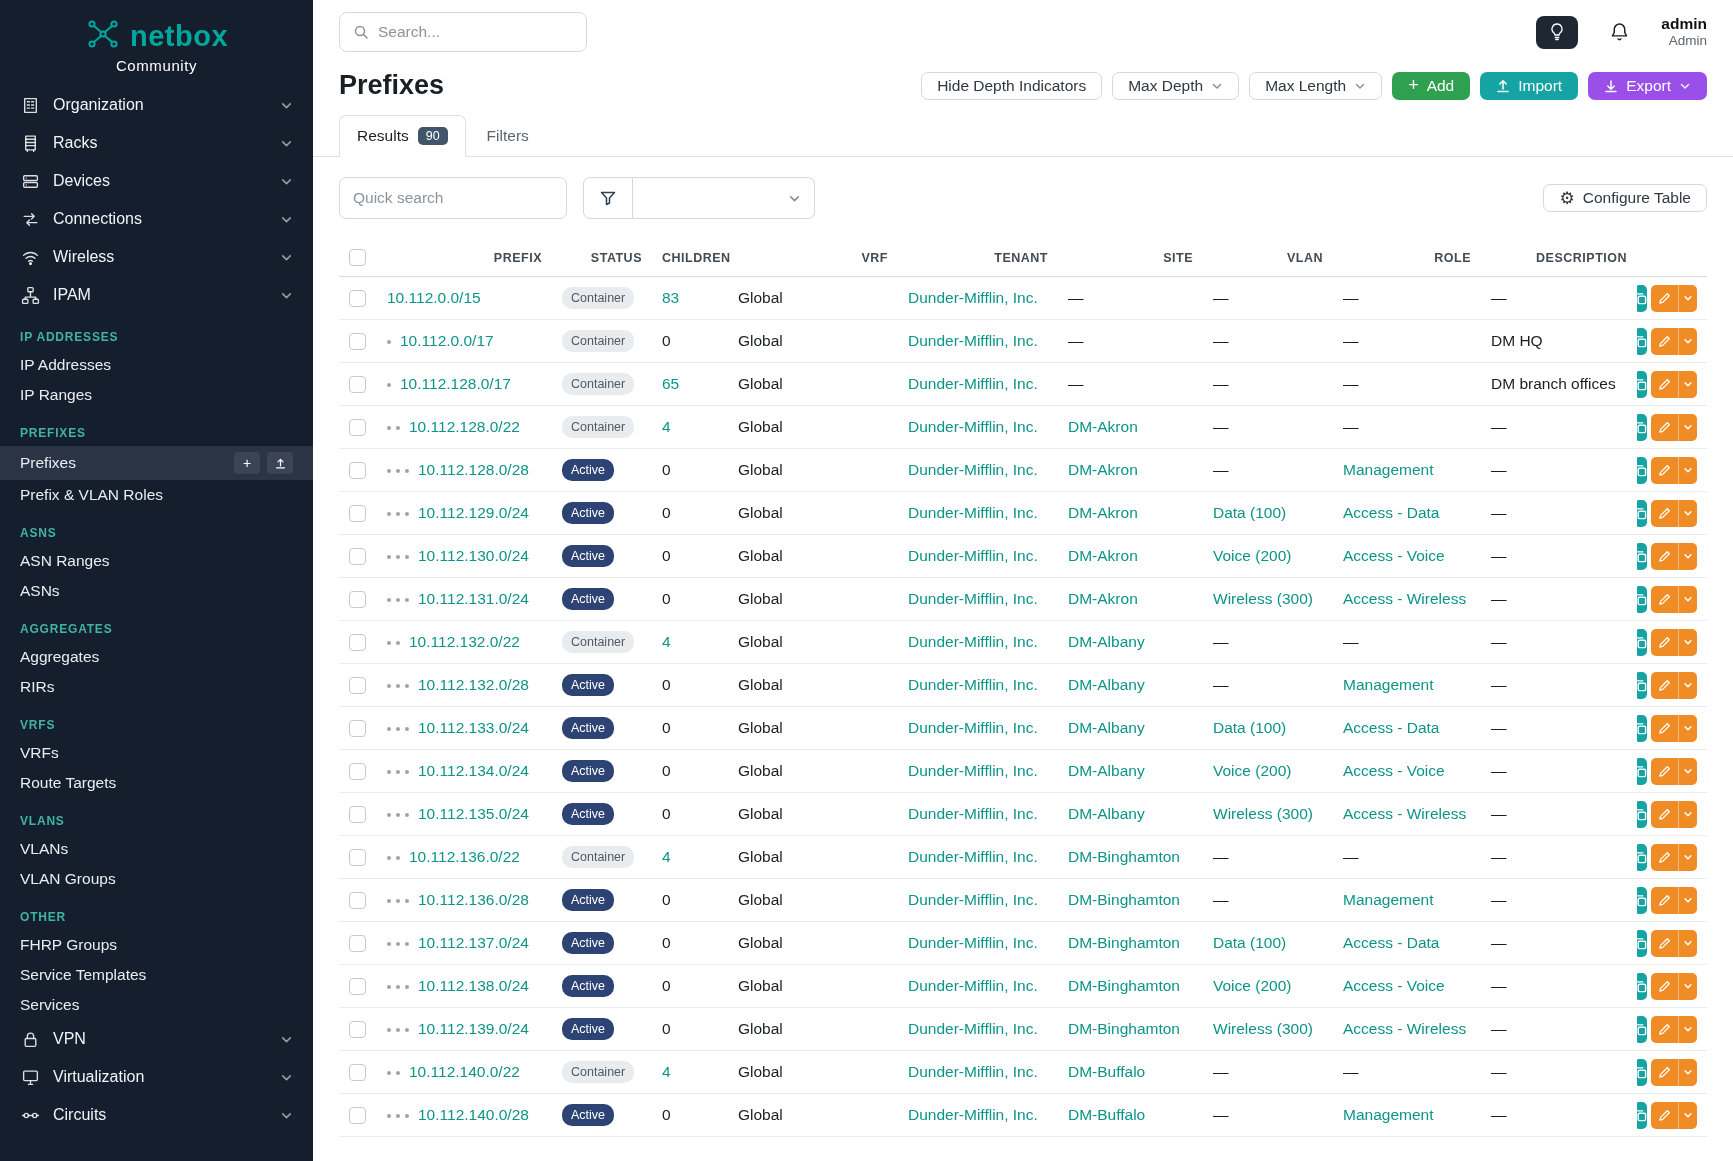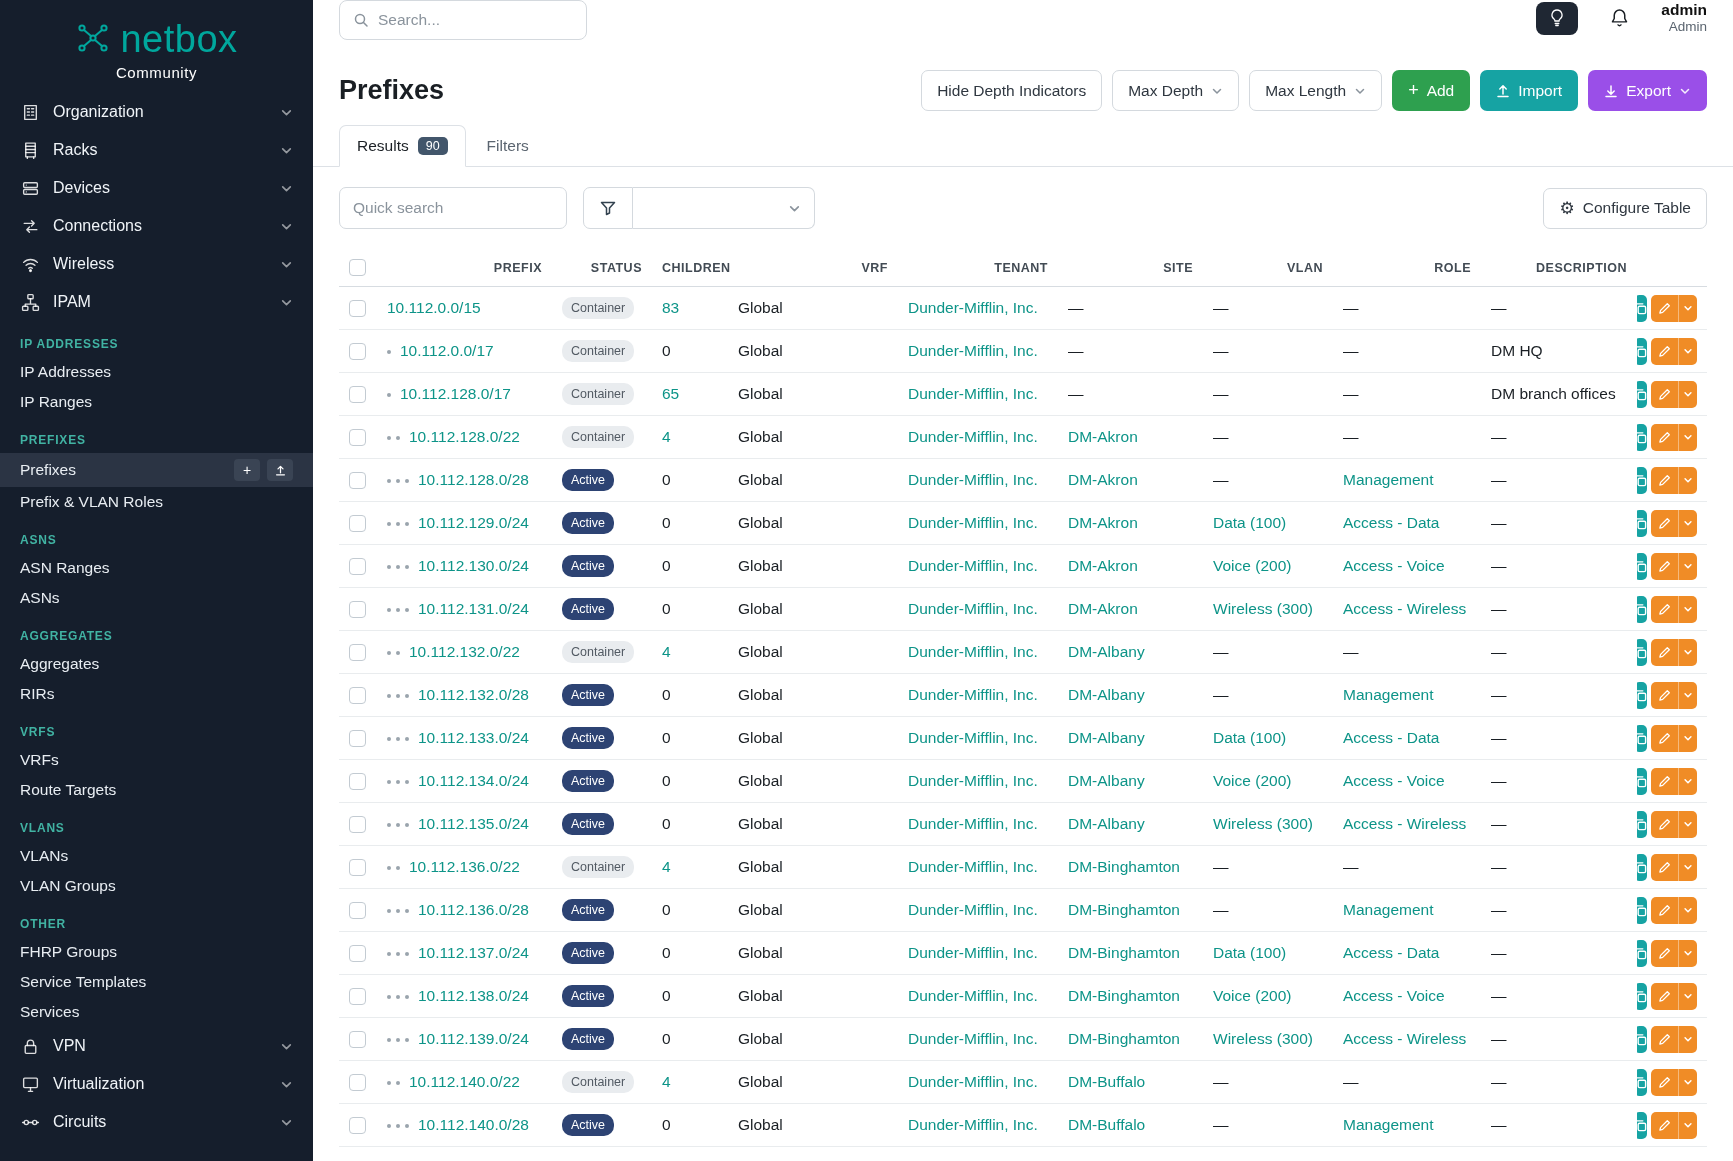--- a/index.html
+++ b/index.html
@@ -15,47 +15,47 @@
   *{box-sizing:border-box;margin:0;padding:0;}
   html,body{overflow:hidden;}
   body{
     width:1733px;height:1161px;background:#fff;display:flex;
     font-family:"Liberation Sans","DejaVu Sans",sans-serif;color:#1a1f24;
   }
   
   .sidebar{width:313px;min-width:313px;height:100%;background:var(--sidebar-bg);color:#eef2f6;overflow:hidden;}
   .logo{display:flex;flex-direction:column;align-items:center;padding:18px 0 12px;}
   .logo-row{display:flex;align-items:center;gap:9px;}
-  .logo-name{color:var(--brand-teal);font-size:38px;font-weight:normal;letter-spacing:.5px;}
+  .logo-name{color:var(--brand-teal);font-size:29px;font-weight:bold;letter-spacing:.5px;}
   .logo-sub{color:#fff;font-size:15px;margin-top:3px;letter-spacing:.6px;}
   .nav-item{display:flex;align-items:center;gap:13px;padding:9px 20px;font-size:16px;color:#f0f4f8;cursor:pointer;}
   .nav-icon{width:20px;height:20px;display:flex;align-items:center;justify-content:center;color:rgba(255,255,255,.85);}
   .nav-item .chev{margin-left:auto;color:rgba(255,255,255,.55);display:flex;}
   .section-title{color:#41b3a3;font-size:12px;font-weight:bold;letter-spacing:.8px;padding:16px 20px 6px;}
   .sub-item{display:flex;align-items:center;padding:6px 20px;font-size:15.5px;color:#e8edf2;cursor:pointer;}
   .sub-item.active{background:#2b3444;}
   .flex-sp{flex:1;}
   .mini-btn{width:26px;height:22px;background:#3a4454;border-radius:4px;display:flex;align-items:center;justify-content:center;color:#fff;font-size:14px;margin-left:7px;cursor:pointer;border:none;}
   
   .main{flex:1;display:flex;flex-direction:column;height:100%;overflow:hidden;background:#fff;}
-  .topbar{height:64px;display:flex;align-items:flex-start;padding:0 26px;}
+  .topbar{height:64px;display:flex;align-items:center;padding:0 26px;}
   .search-box{width:248px;height:40px;border:1px solid #d4d9de;border-radius:8px;display:flex;align-items:center;padding:0 13px;gap:9px;background:#fff;}
   .search-box input{border:none;outline:none;font-size:15.5px;flex:1;color:#333;background:transparent;font-family:inherit;}
   .search-box input::placeholder{color:#8a939c;}
   .topbar-right{margin-left:auto;display:flex;align-items:center;gap:31px;}
   .theme-pill{width:42px;height:33px;background:#1f2733;border-radius:8px;display:flex;align-items:center;justify-content:center;border:none;cursor:pointer;}
   .bell-btn{background:none;border:none;display:flex;cursor:pointer;}
   .user-block{text-align:right;line-height:1.25;cursor:pointer;}
   .user-name{font-weight:bold;font-size:15.5px;color:#111;}
   .user-role{font-size:13.5px;color:#5b6570;}
   
   .page-head{display:flex;align-items:center;padding:6px 26px 14px;}
   .page-title{font-size:27px;font-weight:600;color:#1a1f24;}
   .head-actions{margin-left:auto;display:flex;gap:10px;align-items:center;}
-  .btn{height:41px;border-radius:7px;font-size:15.5px;display:inline-flex;align-items:center;gap:8px;padding:0 15px;border:1px solid transparent;cursor:pointer;background:#fff;font-family:inherit;color:#1a1f24;white-space:nowrap;}
+  .btn{height:28px;border-radius:7px;font-size:15.5px;display:inline-flex;align-items:center;gap:8px;padding:0 15px;border:1px solid transparent;cursor:pointer;background:#fff;font-family:inherit;color:#1a1f24;white-space:nowrap;}
   .btn-outline{border-color:#d4d9de;color:#2f3740;}
   .btn-green{background:var(--btn-green);color:#fff;}
   .btn-teal{background:var(--btn-teal);color:#fff;}
   .btn-purple{background:var(--btn-purple);color:#fff;}
   .plus{font-size:18px;line-height:1;margin-top:-2px;}
   .chev-gray{color:#8a939c;display:flex;}
   .chev-white{color:rgba(255,255,255,.9);display:flex;}
   
   .tabs{display:flex;align-items:flex-end;padding:0 26px;border-bottom:1px solid #dde1e6;gap:4px;}
   .tab{padding:11px 17px;font-size:15.5px;color:#5b6570;display:flex;gap:9px;align-items:center;cursor:pointer;}

